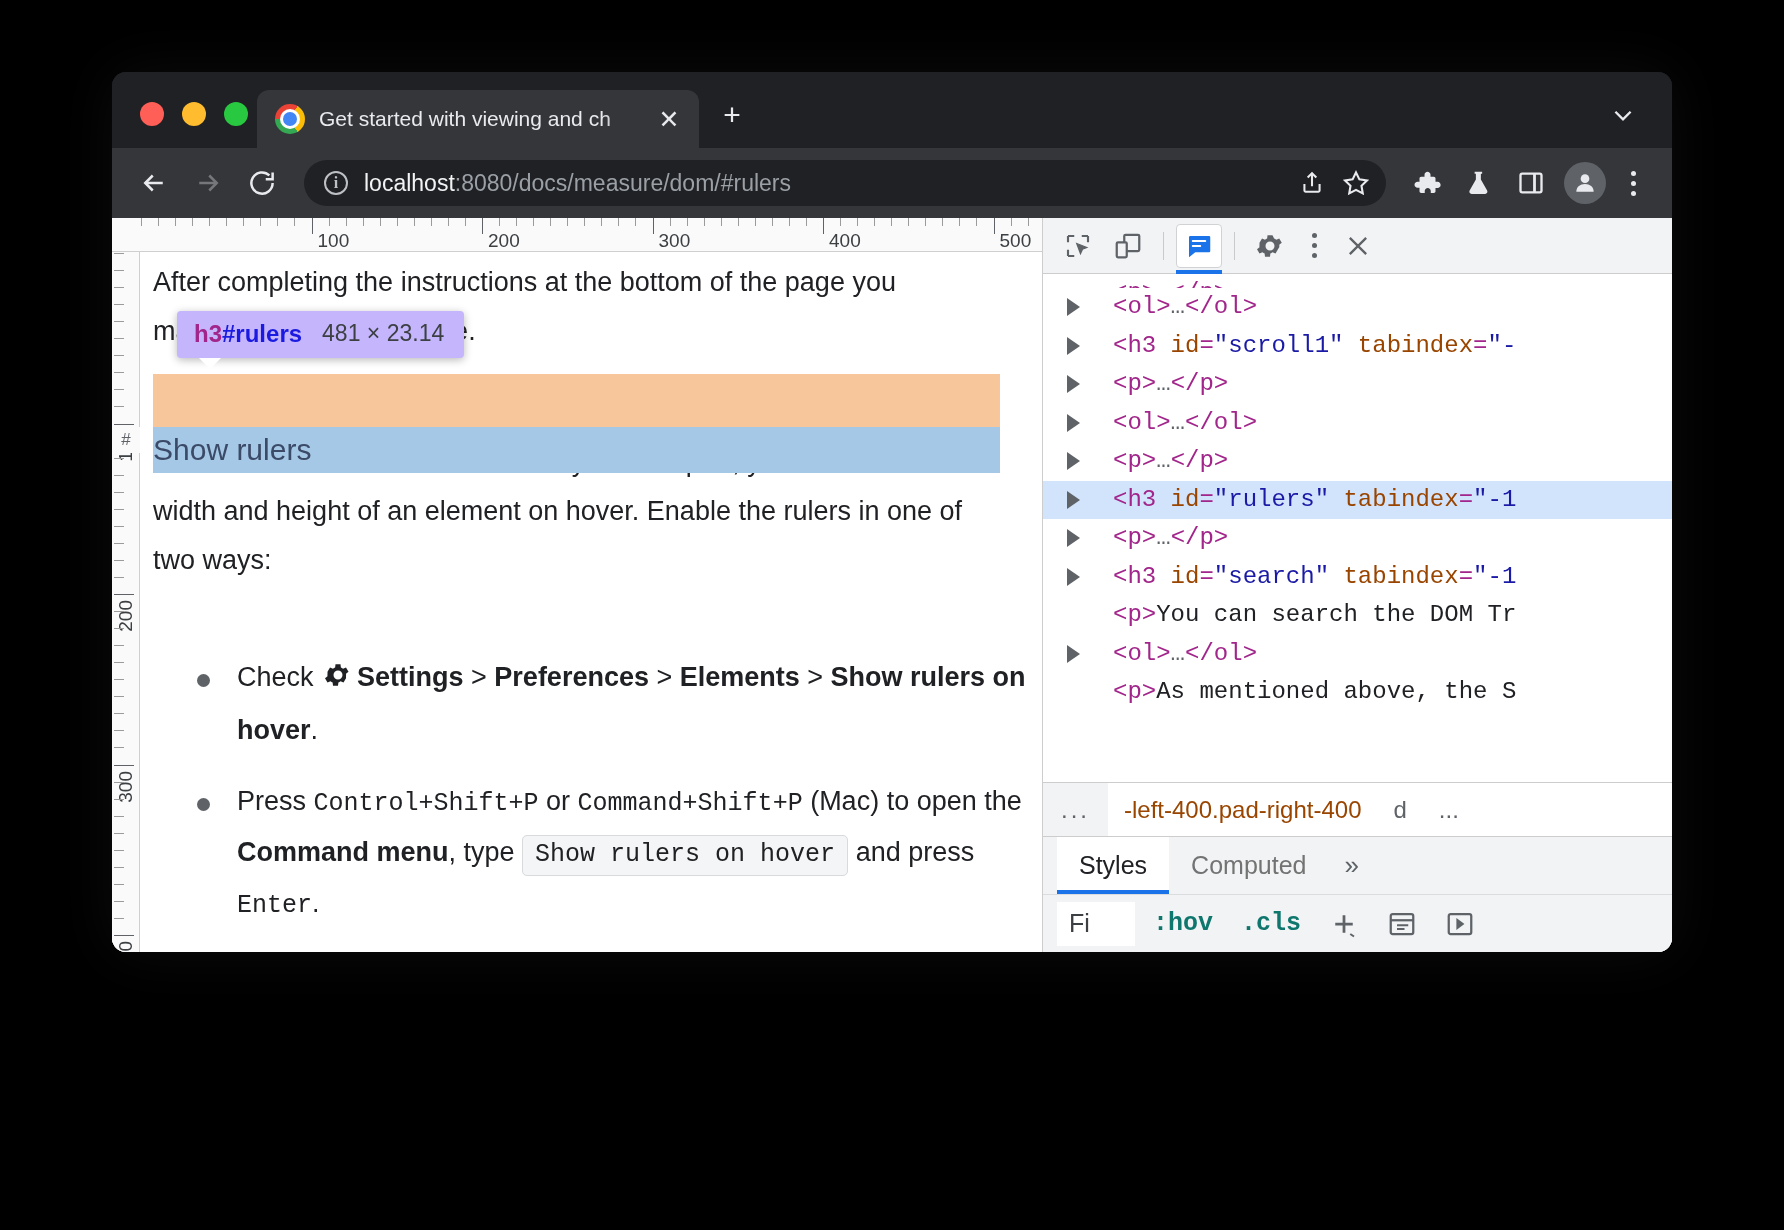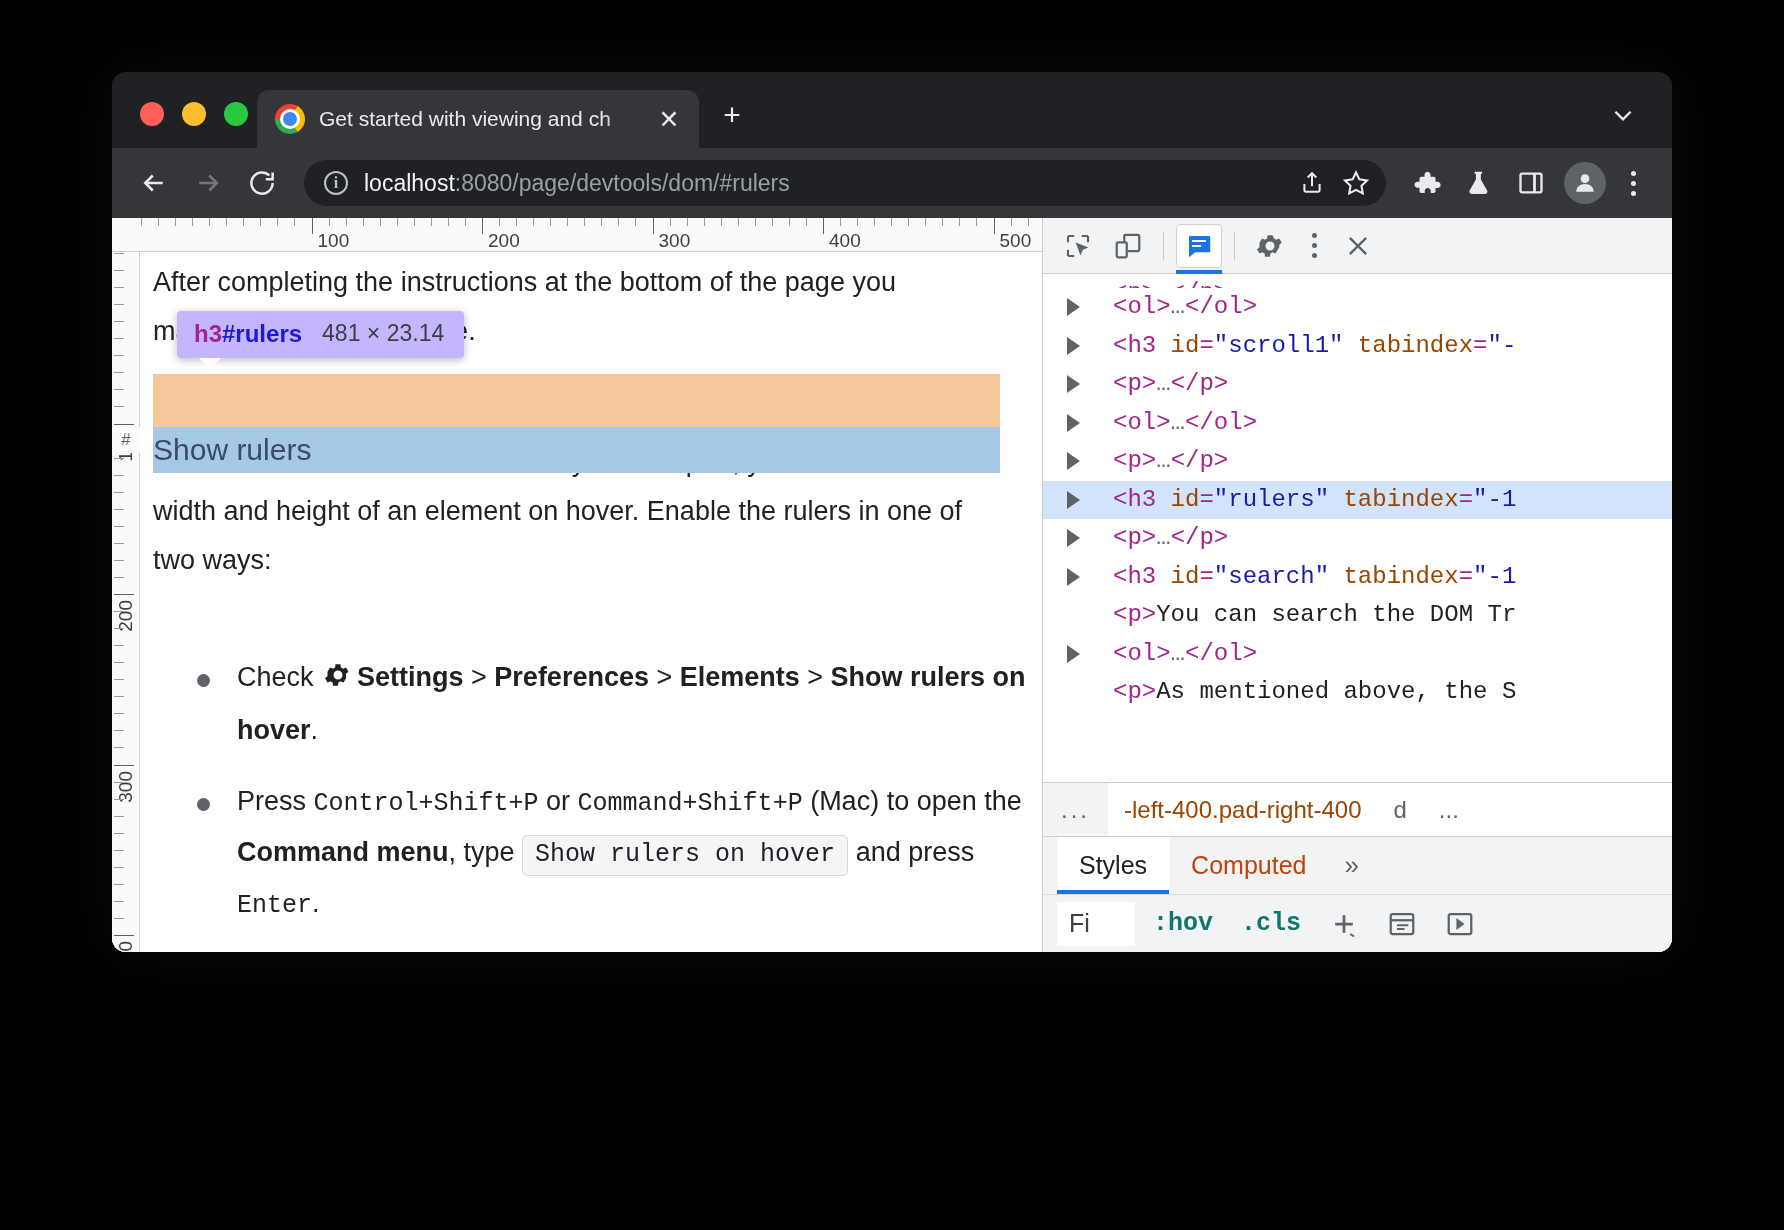--- a/index.html
+++ b/index.html
@@ -468,21 +468,21 @@
     height: 58px;
     background: #f1f3f4;
     border-top: 1px solid #cdcdcd;
     display: flex; align-items: stretch;
     padding-left: 14px;
   }
   .st-tab {
     display: flex; align-items: center;
     padding: 0 22px;
     font-size: 25px;
-    color: #c2410c;
+    color: #737373;
     position: relative;
   }
   .st-tab.active { color: #202124; background: #ffffff; }
   .st-tab.active::after {
     content: "";
     position: absolute; left: 0; right: 0; bottom: 0;
     height: 4px; background: #1a73e8;
   }
   .st-more { display: flex; align-items: center; padding: 0 16px; color: #5f6368; font-size: 26px; }
 
@@ -562,21 +562,21 @@
       </div>
       <div class="nav-btn">
         <svg width="30" height="30" viewBox="0 0 24 24" fill="none" stroke="currentColor" stroke-width="2">
           <path d="M20.5 12a8.5 8.5 0 1 1-2.6-6.1"></path>
             <path d="M20.5 3.5V9h-5.5"></path>
         </svg>
       </div>
 
       <div class="omnibox">
         <span class="info-icon">i</span>
-        <span class="url"><b>localhost</b><span>:8080/page/devtools/dom/#rulers</span></span>
+        <span class="url"><b>localhost</b><span>:8080/docs/measure/dom/#rulers</span></span>
         <span class="omni-icon">
           <svg width="26" height="26" viewBox="0 0 24 24" fill="none" stroke="currentColor" stroke-width="1.9">
             <path d="M12 15V3"></path>
               <path d="M8 7l4-4 4 4"></path>
             <path d="M5 13v6a1 1 0 0 0 1 1h12a1 1 0 0 0 1-1v-6"></path>
           </svg>
         </span>
         <span class="omni-icon">
           <svg width="28" height="28" viewBox="0 0 24 24" fill="none" stroke="currentColor" stroke-width="1.8">
             <path d="M12 3l2.9 5.9 6.5.9-4.7 4.6 1.1 6.5-5.8-3-5.8 3 1.1-6.5L2.6 9.8l6.5-.9z"></path>

